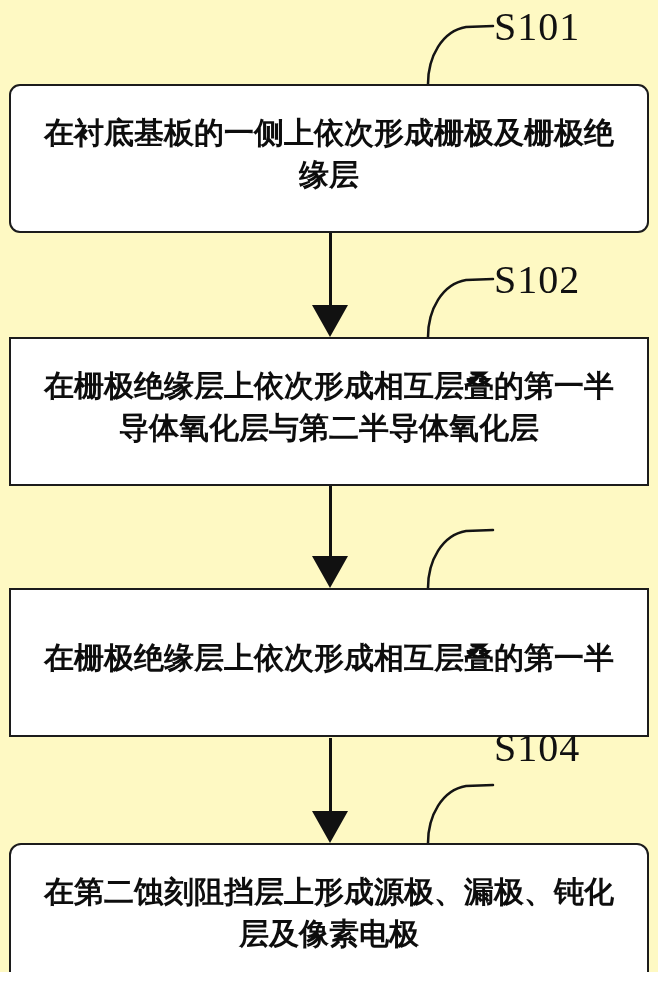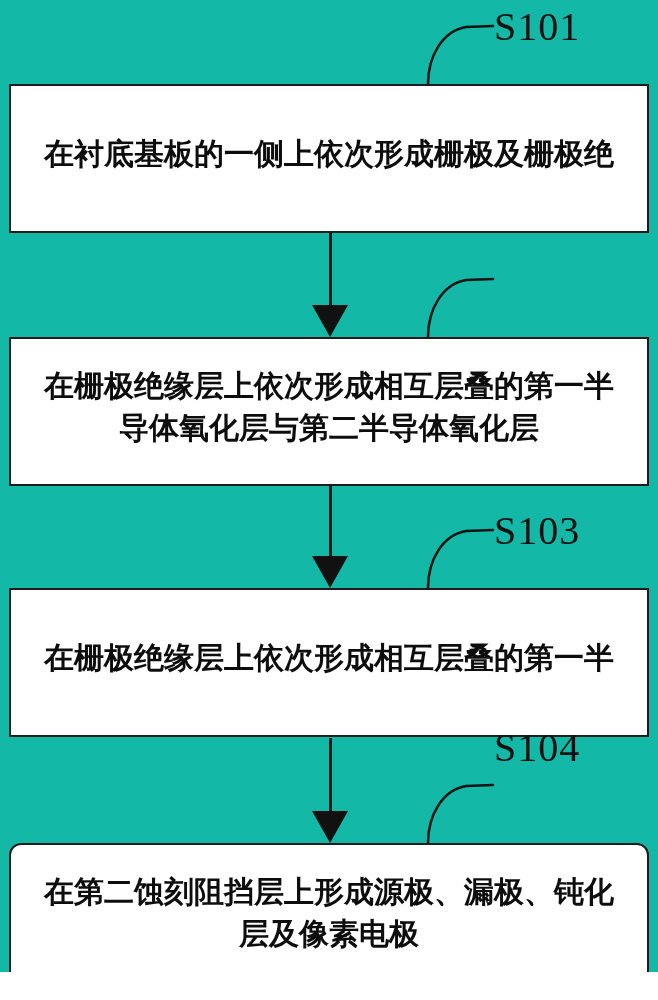--- a/index.html
+++ b/index.html
@@ -1,21 +1,21 @@
 <!DOCTYPE html>
 <html><head>
 <meta charset="utf-8">
 <style>
   * { margin: 0; padding: 0; box-sizing: border-box; }
   html, body { background: #ffffff; }
   .page {
     position: relative;
     width: 658px;
     height: 972px;
-    background: #14b8a6;
+    background: #fef9c3;
     overflow: hidden;
     font-family: "Liberation Serif", "DejaVu Serif", serif;
   }
   .step-label {
     position: absolute;
     left: 494px;
     font-size: 40px;
     line-height: 40px;
     color: #111111;
     letter-spacing: 1px;
@@ -62,58 +62,59 @@
   .arrow-head {
     position: absolute;
     left: 312px;
     width: 0;
     height: 0;
     border-left: 18.5px solid transparent;
     border-right: 18.5px solid transparent;
     border-top: 32px solid #111111;
   }
   
-  .label-1 { top: 7px; }    .leader-1 { top: 23px; }  .box-1 { top: 84px; }
+  .label-1 { top: 7px; }    .leader-1 { top: 23px; }  .box-1 { top: 84px; border-radius: 11px; }
   .label-2 { top: 260px; }  .leader-2 { top: 276px; } .box-2 { top: 337px; justify-content: center; }
   .label-3 { top: 511px; }  .leader-3 { top: 527px; } .box-3 { top: 588px; }
   .label-4 { top: 728px; }  .leader-4 { top: 782px; } .box-4 { top: 843px; border-radius: 12px; }
   .aline-1 { top: 233px; height: 74px; }  .ahead-1 { top: 305px; }
   .aline-2 { top: 486px; height: 72px; }  .ahead-2 { top: 556px; }
   .aline-3 { top: 738px; height: 75px; }  .ahead-3 { top: 811px; }
 </style>
 </head>
 <body>
 
 <div class="page">
 
   <div class="step-label label-1">S101</div>
   <svg class="leader leader-1" viewBox="0 0 70 62">
     <path d="M2,61 C2,34 16,8 40,4 L67,3"></path>
   </svg>
   <div class="pbox box-1">
     <div class="ptext">
       <div>在衬底基板的一侧上依次形成栅极及栅极绝</div>
+      <div>缘层</div>
     </div>
   </div>
   <div class="arrow-line aline-1"></div>
   <div class="arrow-head ahead-1"></div>
 
+  <div class="step-label label-2">S102</div>
   <svg class="leader leader-2" viewBox="0 0 70 62">
     <path d="M2,61 C2,34 16,8 40,4 L67,3"></path>
   </svg>
   <div class="pbox box-2">
     <div class="ptext">
       <div>在栅极绝缘层上依次形成相互层叠的第一半</div>
       <div>导体氧化层与第二半导体氧化层</div>
     </div>
   </div>
   <div class="arrow-line aline-2"></div>
   <div class="arrow-head ahead-2"></div>
 
-  <div class="step-label label-3">S103</div>
   <svg class="leader leader-3" viewBox="0 0 70 62">
     <path d="M2,61 C2,34 16,8 40,4 L67,3"></path>
   </svg>
   <div class="pbox box-3">
     <div class="ptext">
       <div>在栅极绝缘层上依次形成相互层叠的第一半</div>
     </div>
   </div>
   <div class="arrow-line aline-3"></div>
   <div class="arrow-head ahead-3"></div>

